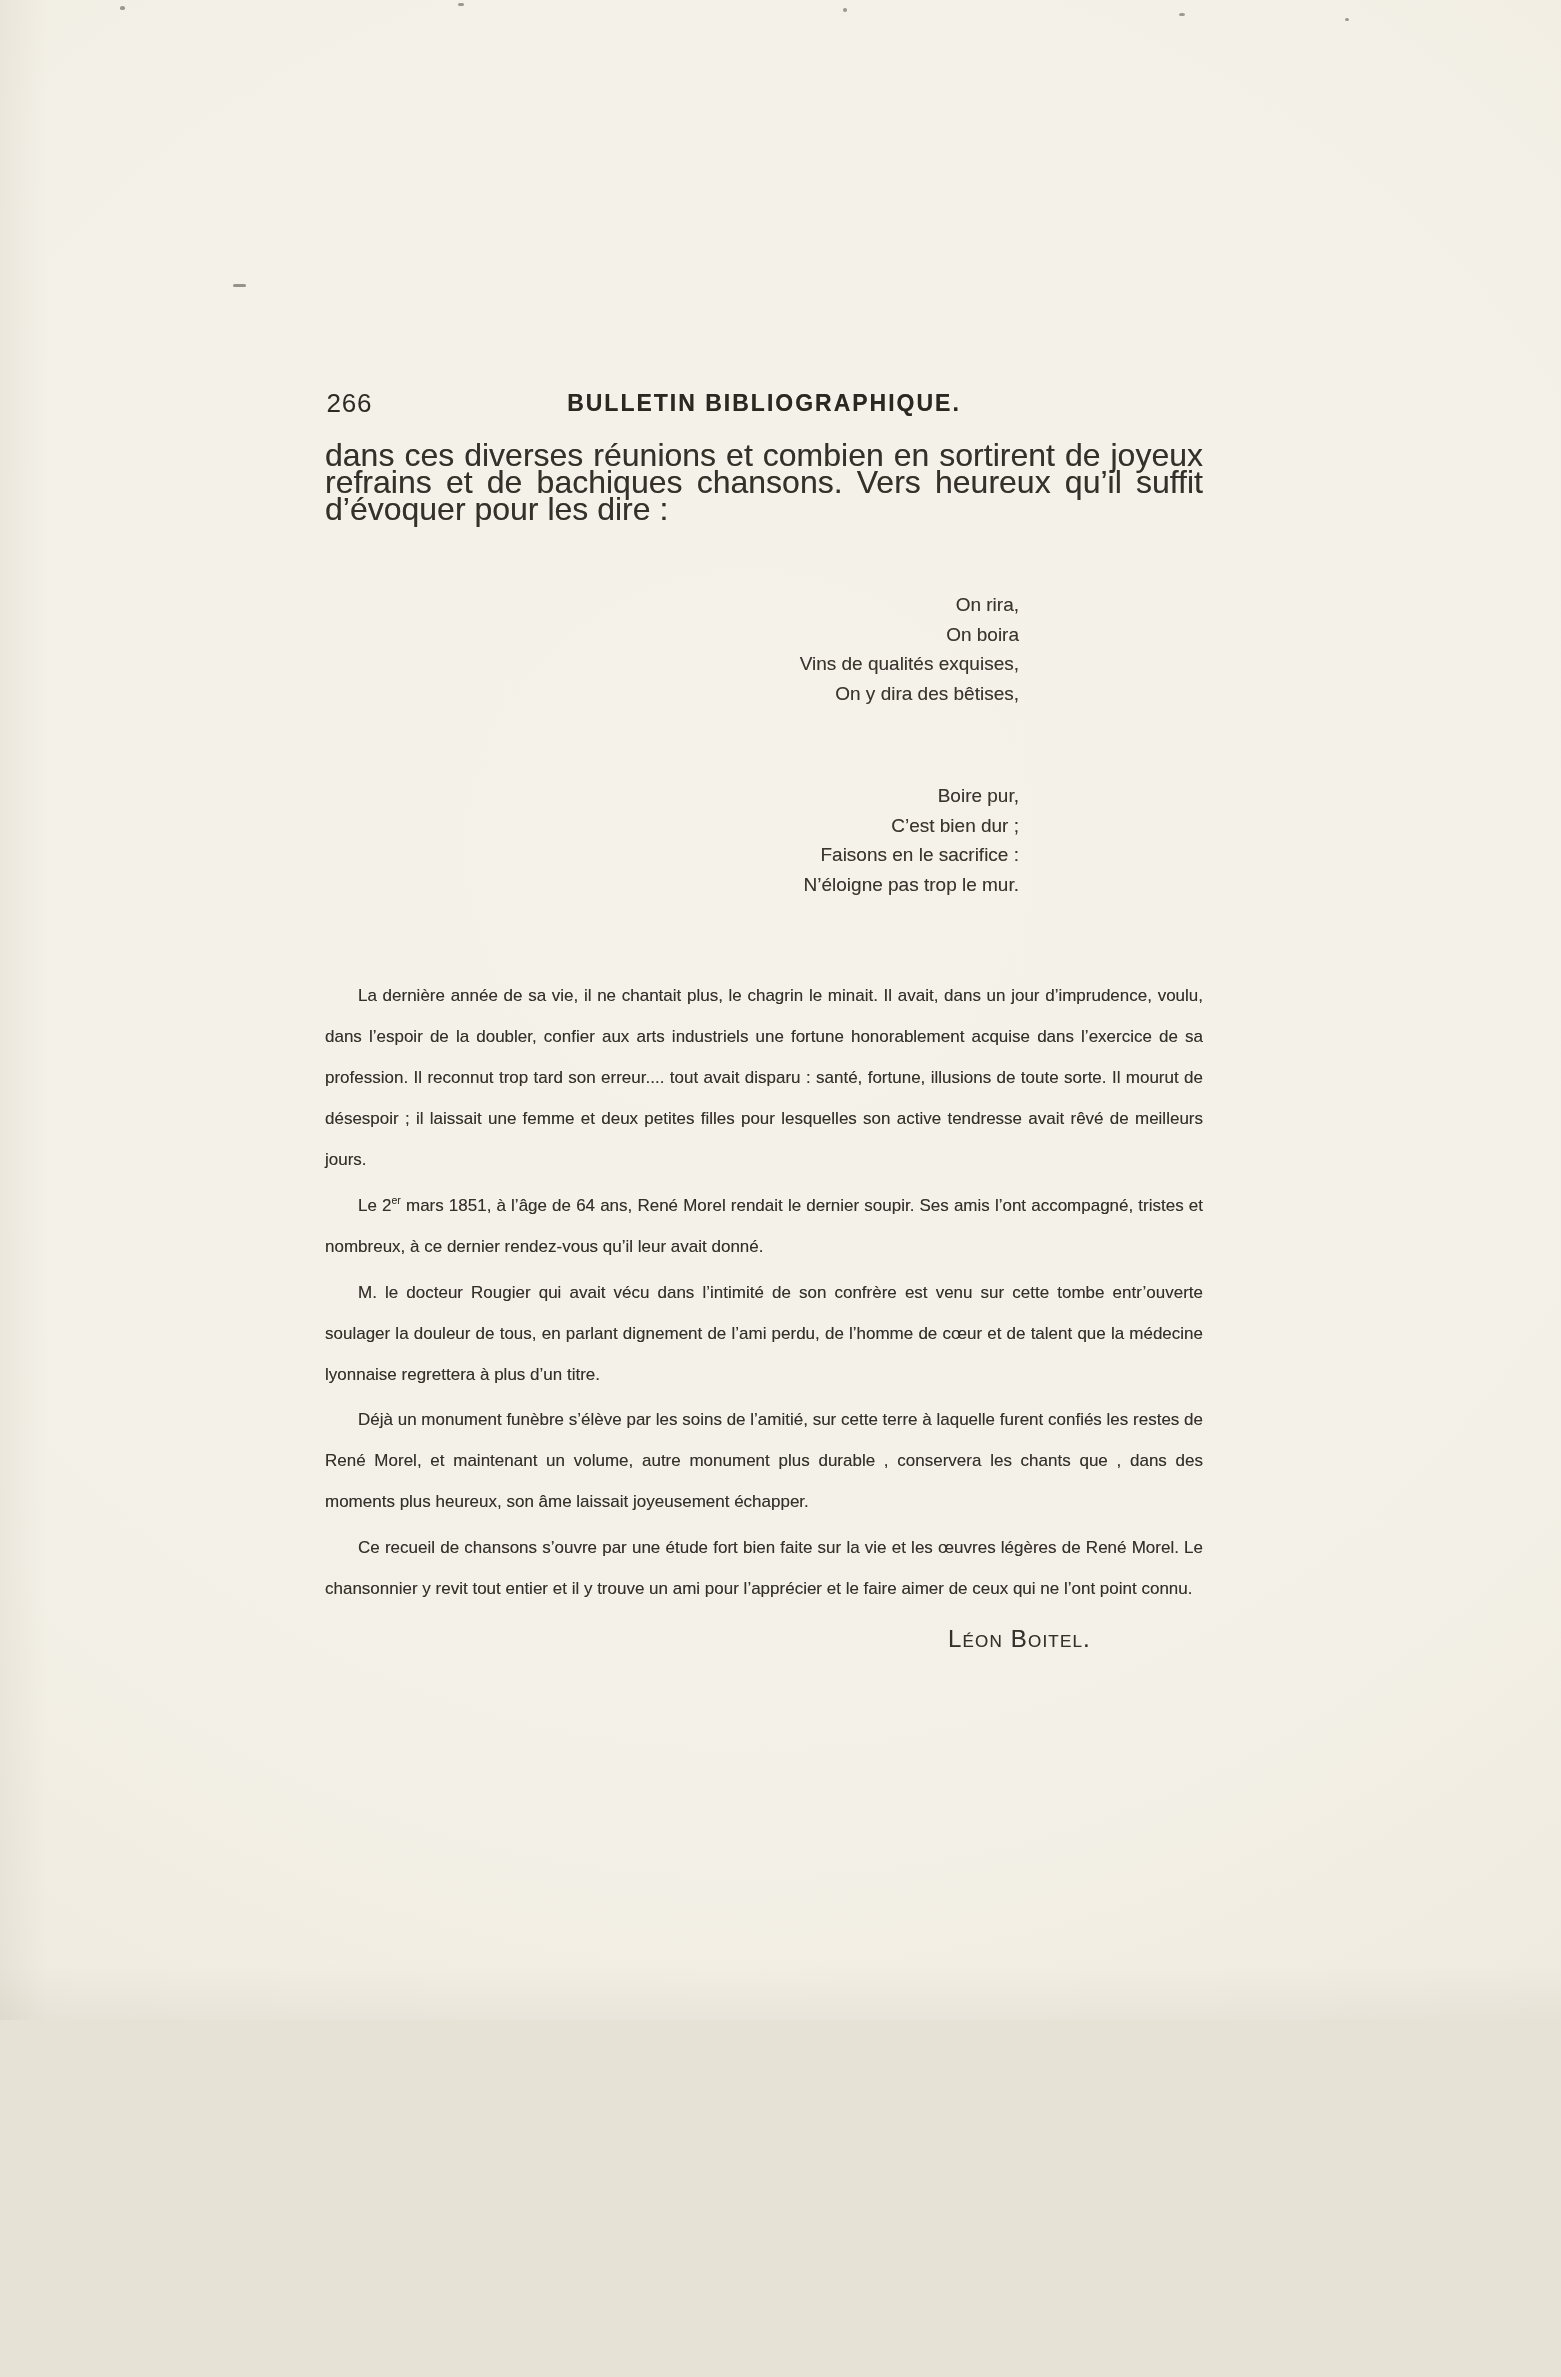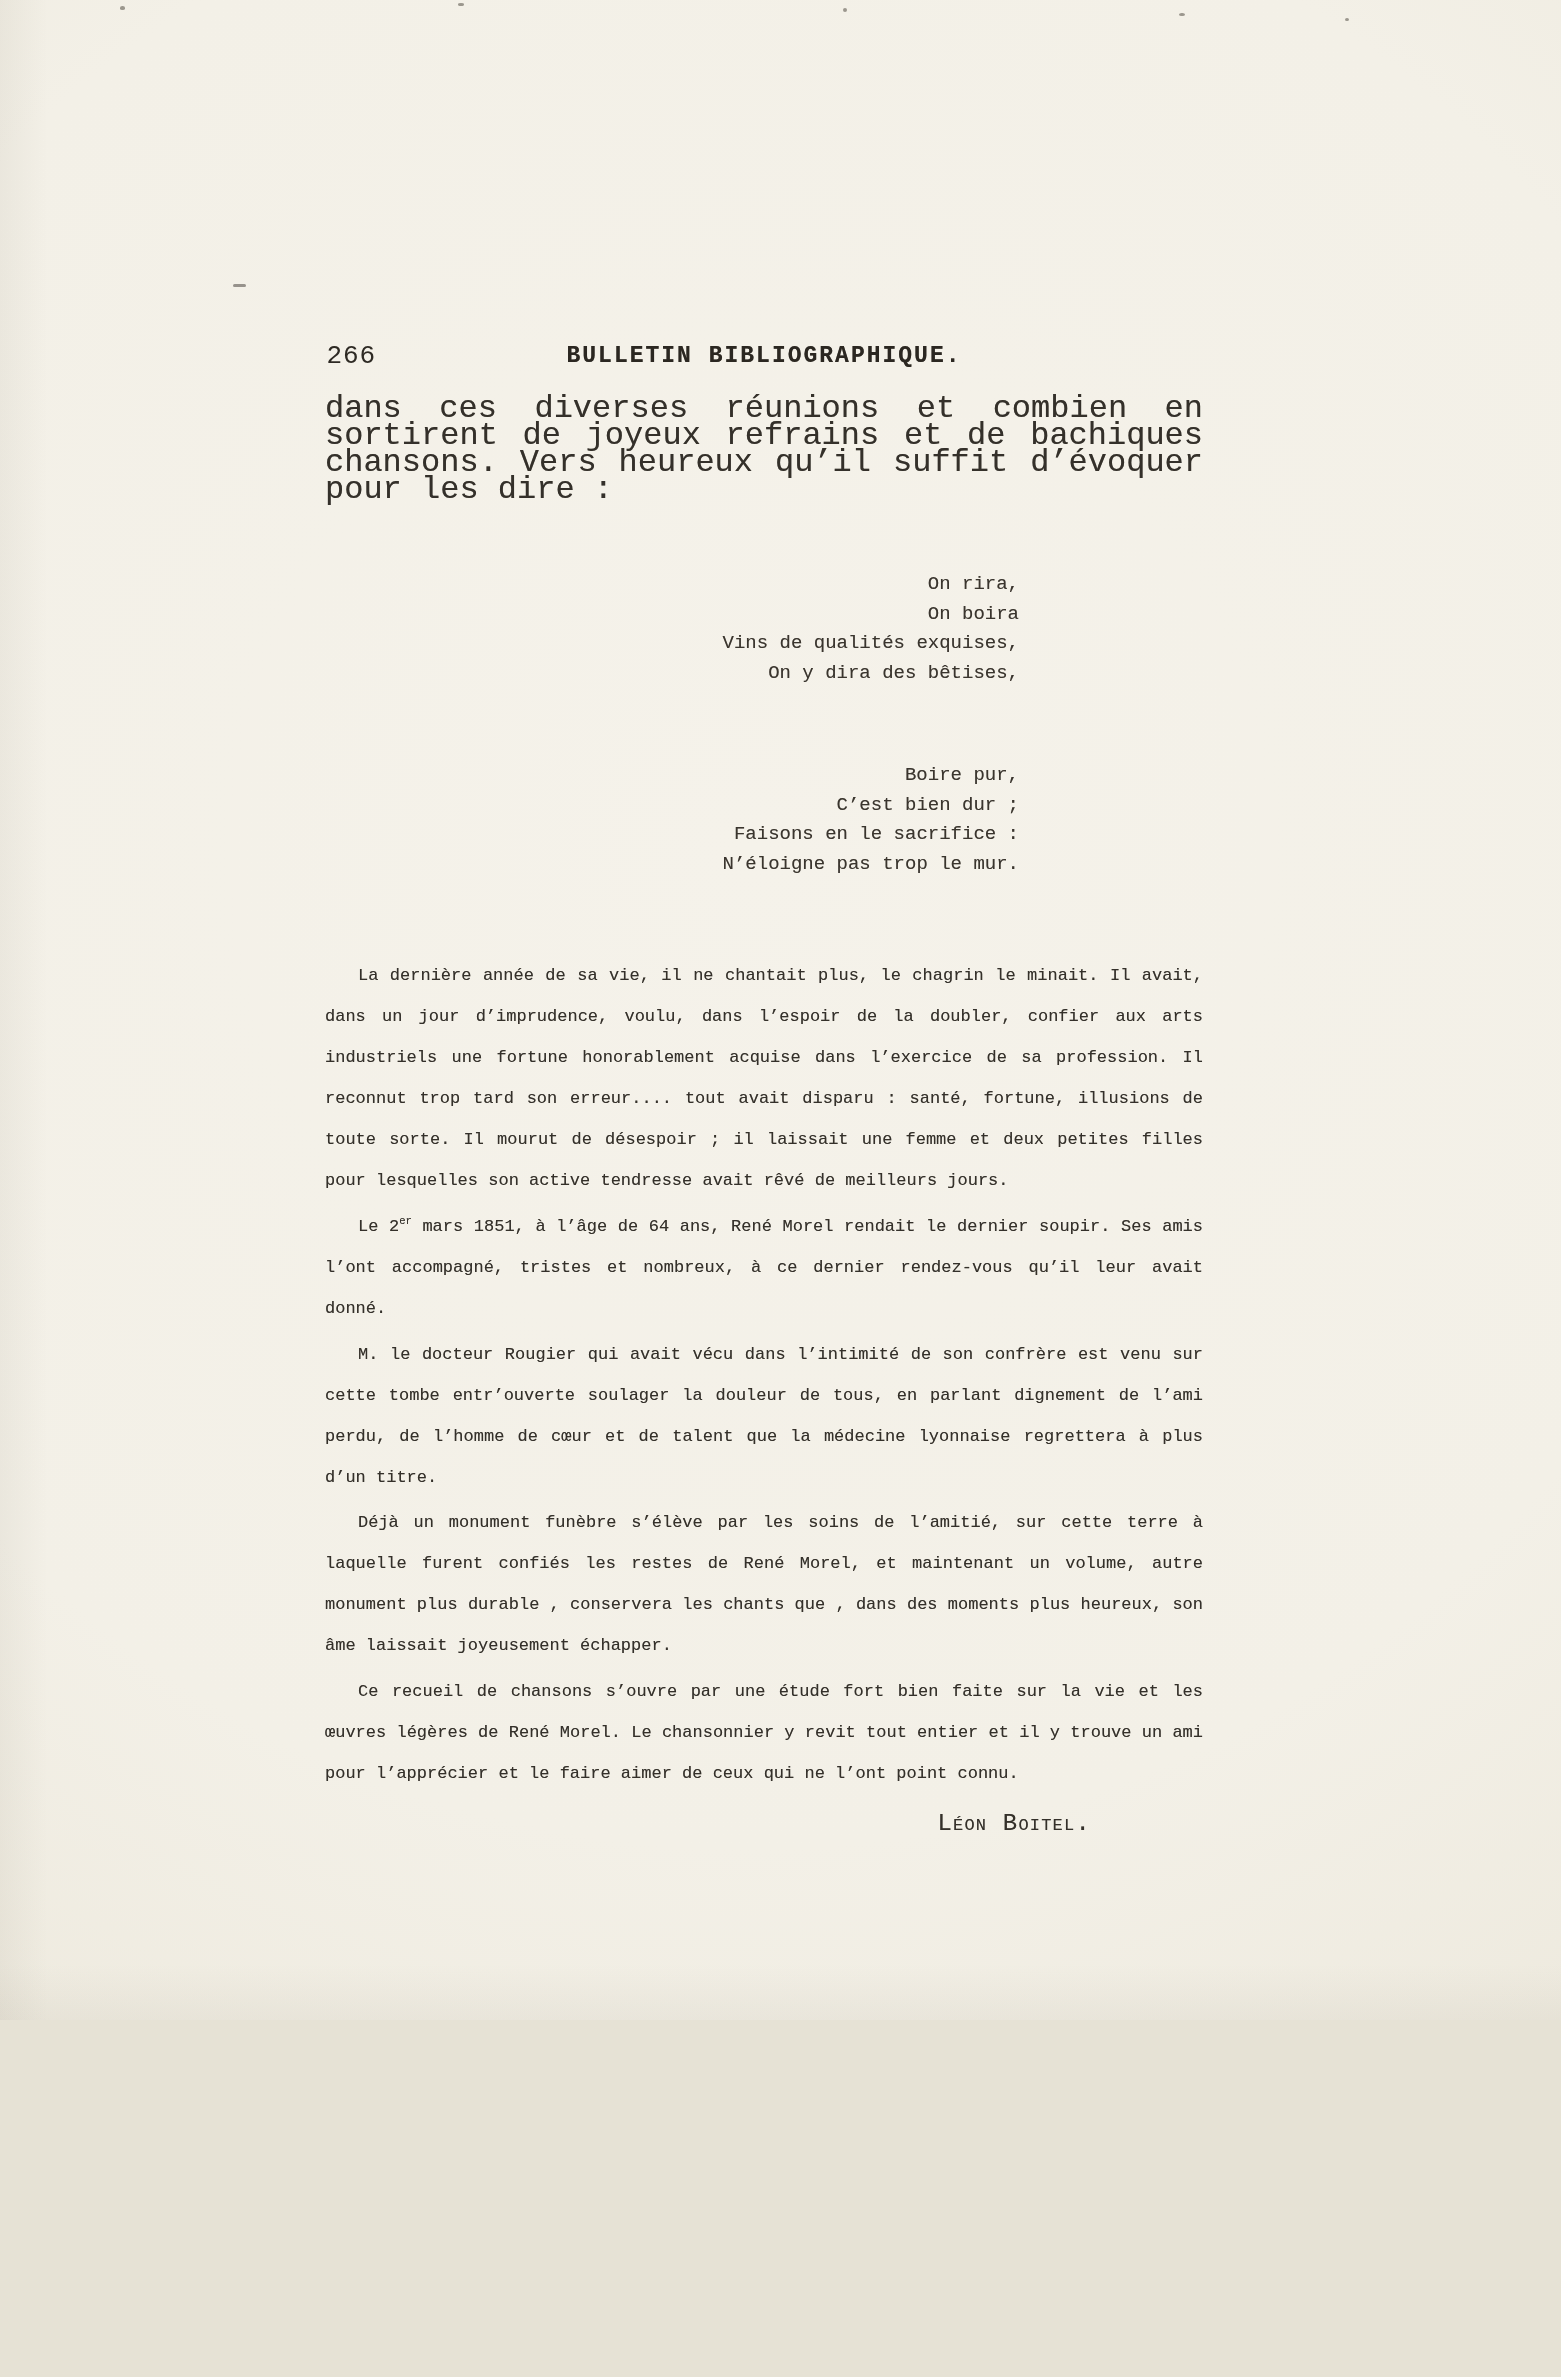--- a/index.html
+++ b/index.html
@@ -3,38 +3,39 @@
 <meta charset="utf-8">
 <style>
   * { margin:0; padding:0; box-sizing:border-box; }
   html, body { background:#e6e2d5; }
   .page {
     position:relative;
     width:1562px; height:2020px;
     background: radial-gradient(ellipse 120% 90% at 48% 42%,
       #f5f2ea 0%, #f3f0e7 55%, #ede9dd 82%, #e6e1d3 100%);
     overflow:hidden;
-    font-family:Liberation Mono, monospace;
+    font-family:Liberation Sans, sans-serif;
     color:#35302a;
   }
   .page::before{
     content:""; position:absolute; inset:0; pointer-events:none;
     background: linear-gradient(90deg, rgba(90,80,60,0.06) 0, rgba(90,80,60,0) 48px),
                 linear-gradient(0deg, rgba(90,80,60,0.05) 0, rgba(90,80,60,0) 56px);
   }
   .content { position:absolute; left:325px; top:339px; width:878px; }
   .header { position:relative; height:37px; }
   .page-number {
     position:absolute; left:1.6px; top:2.4px;
     font-size:26px; letter-spacing:0.8px; color:#2e2a24;
   }
   .running-title {
     text-align:center; font-size:23px; font-weight:bold;
     letter-spacing:2px; color:#2b2721; padding-top:4px;
     text-shadow:0 0 0.5px rgba(43,39,33,.55);
+    margin-top:47px;
   }
   .intro {
     margin-top:19px; font-size:32px; line-height:27px;
     text-align:justify; color:#34302a;
     text-shadow:0 0 0.4px rgba(52,48,42,.45);
   }
   .verse {
     margin-top:67px; margin-left:88px; width:606px;
     text-align:right; font-size:19px; line-height:29.5px;
     color:#3a352e; text-shadow:0 0 0.4px rgba(58,53,46,.4);

